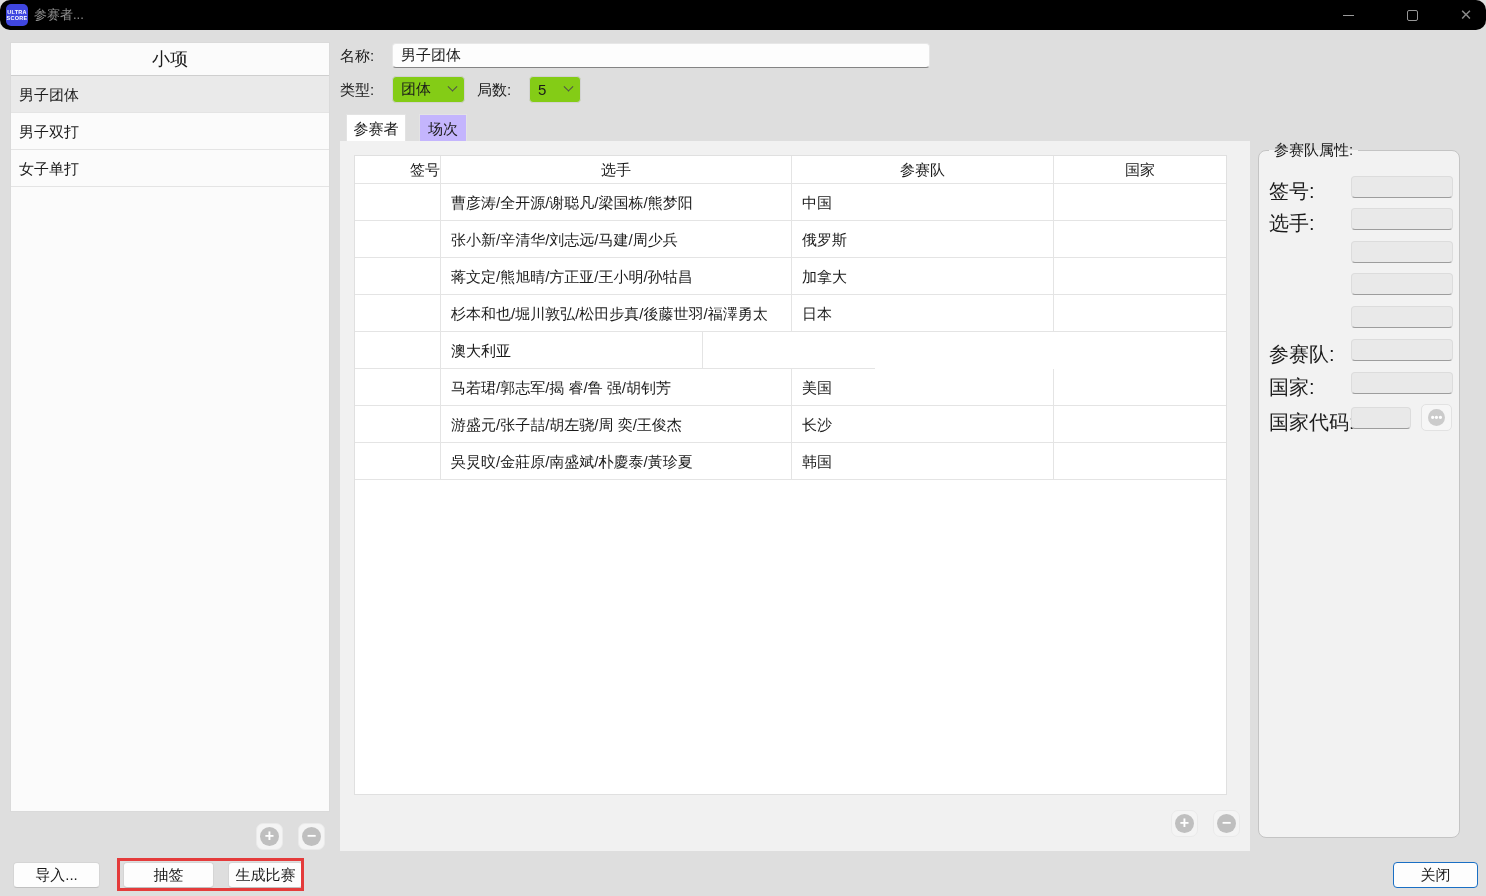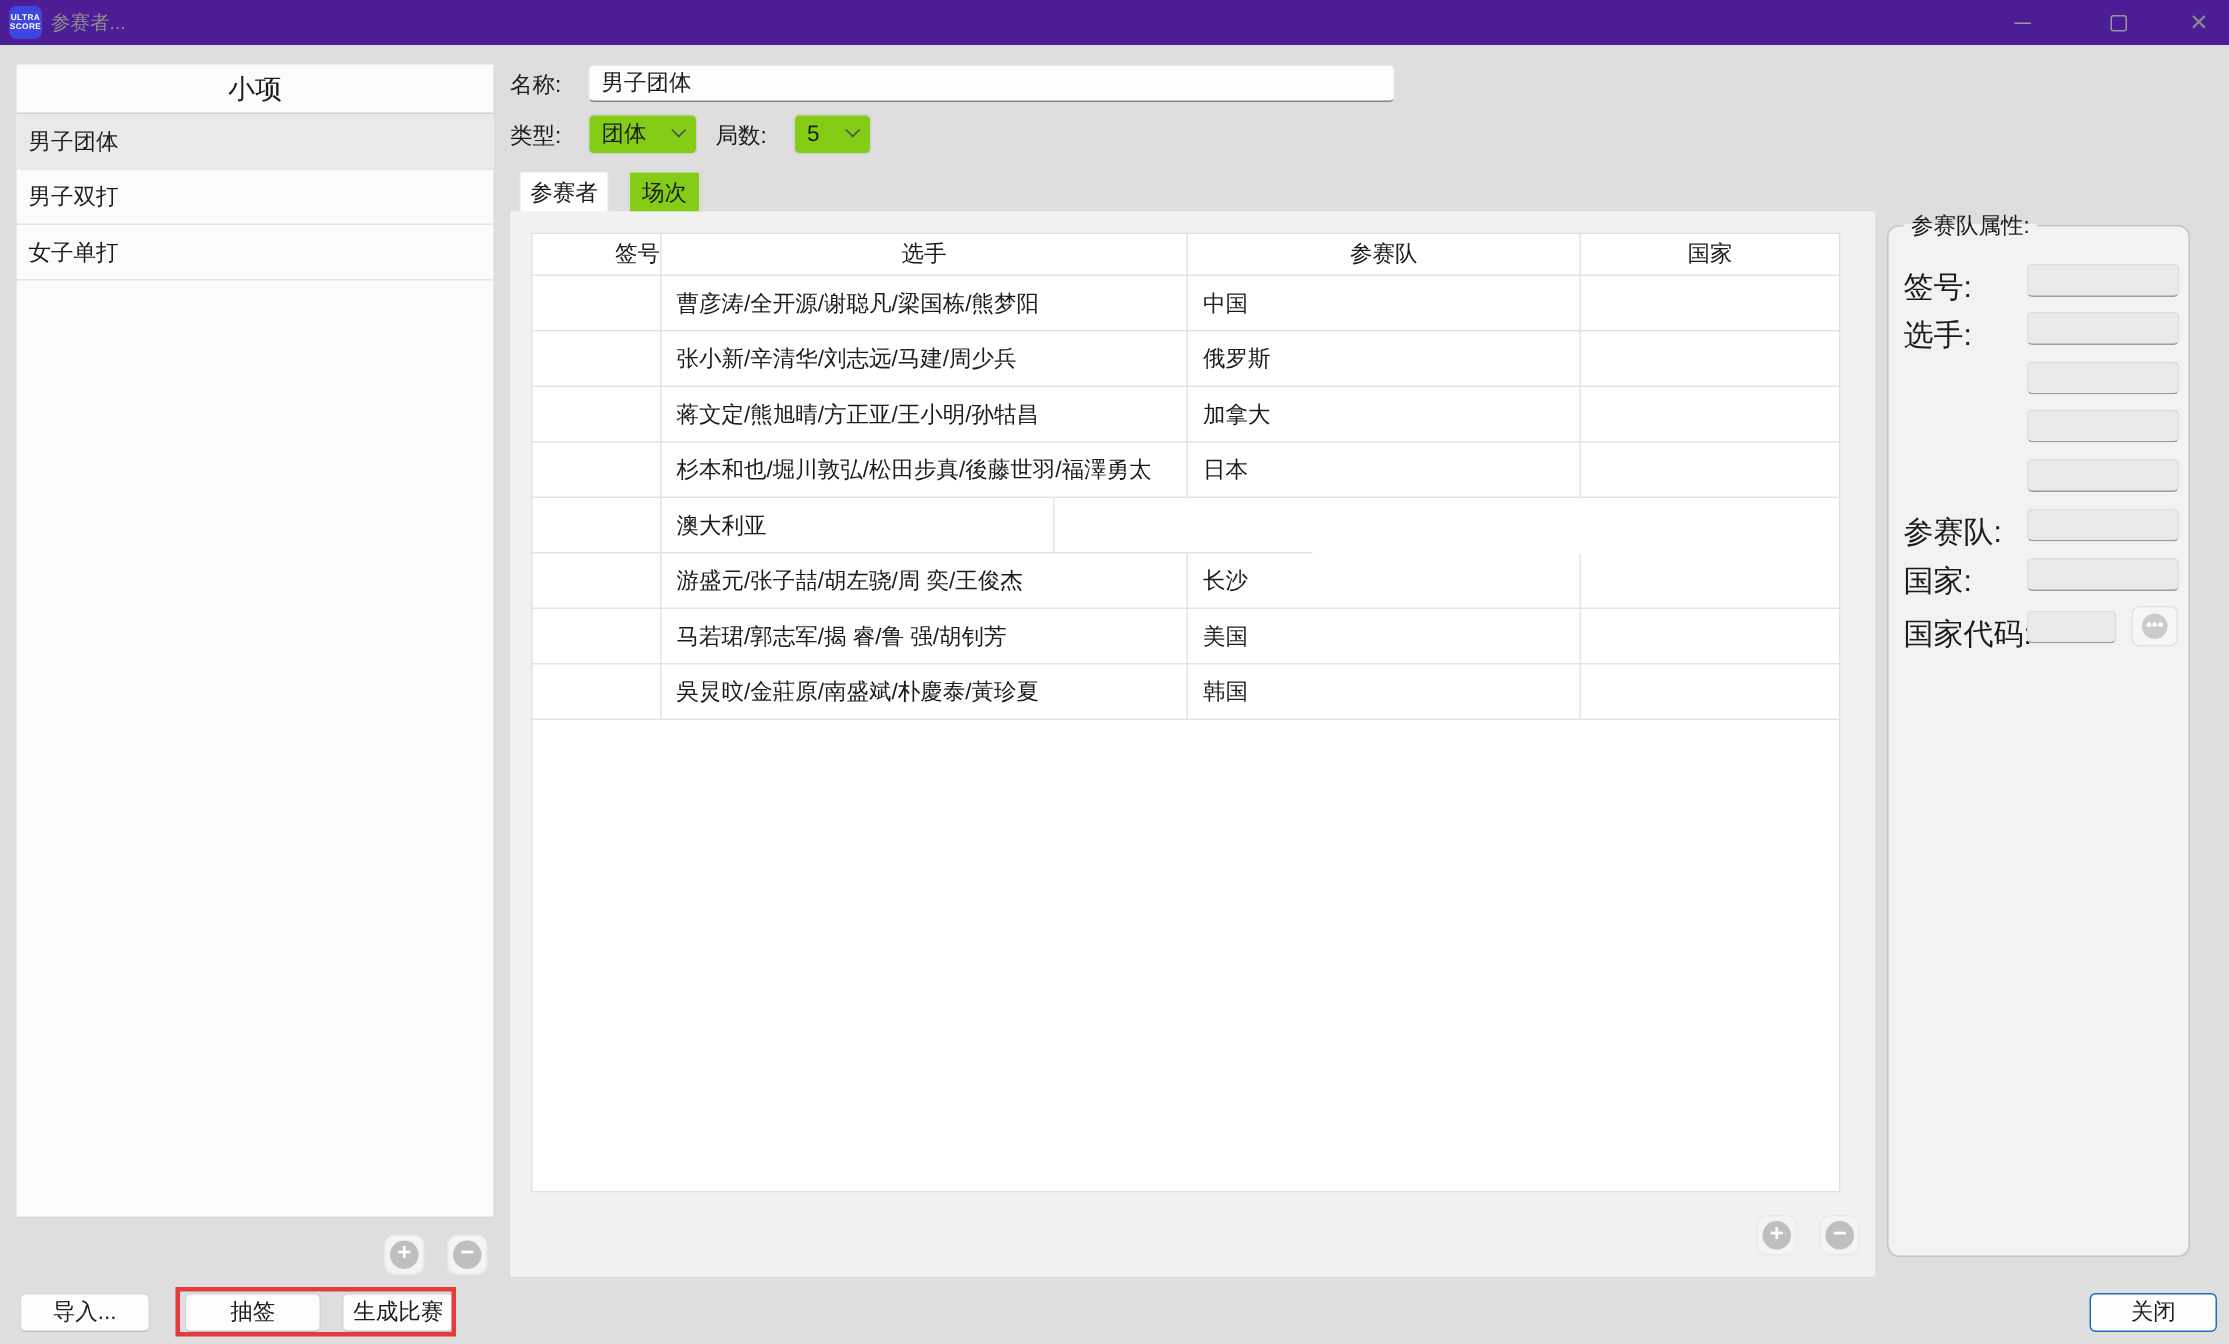--- a/index.html
+++ b/index.html
@@ -5,21 +5,21 @@
   * { margin:0; padding:0; box-sizing:border-box; }
   html,body { width:1486px; height:896px; overflow:hidden; }
   body {
     position:relative;
     background:#dedede;
     font-family:"Liberation Sans", sans-serif;
     color:#1b1b1b;
     font-size:15px;
   }
   
-  .titlebar { position:absolute; left:0; top:0; width:1486px; height:30px; background:#4c1d95; }
+  .titlebar { position:absolute; left:0; top:0; width:1486px; height:30px; background:#000000;border-radius:10px; }
   .logo {
     position:absolute; left:6px; top:4px; width:22px; height:22px;
     background:#3f46e0; border-radius:5px; color:#fff;
     font-size:5.5px; font-weight:bold; text-align:center; letter-spacing:.3px;
     display:flex; flex-direction:column; justify-content:center; line-height:6px;
   }
   .win-title { position:absolute; left:34px; top:0; height:30px; line-height:30px; color:#8f8f8f; font-size:13px; }
   .winbtn { position:absolute; top:0; width:44px; height:30px; display:flex; align-items:center; justify-content:center; color:#8a8a8a; }
   .wb-min { left:1326px; } .wb-max { left:1390px; } .wb-close { left:1444px; font-size:15px; }
   .wb-min i { display:block; width:11px; height:1px; background:#9a9a9a; }
@@ -37,21 +37,21 @@
     border-radius:4px; padding:0 8px; font-size:15px; font-family:inherit; color:#1b1b1b; outline:none;
   }
   .dropdown {
     position:absolute; top:76px; height:27px; background:#84cc16;
     border:1px solid #d2d2d2; border-radius:4px; display:flex; align-items:center;
     padding:0 8px; font-size:15px; cursor:default;
   }
   .dd-type { left:392px; width:73px; } .dd-games { left:529px; width:52px; }
   .chev { margin-left:auto; width:7px; height:7px; border-right:1.4px solid #4d4d4d; border-bottom:1.4px solid #4d4d4d; transform:rotate(45deg) translate(-2px,-2px); }
   
-  .tab { position:absolute; top:114px; height:27px; line-height:27px; text-align:center; font-size:15px; background:#84cc16; border:1px solid #e3e3e3; border-bottom:none; cursor:default; }
+  .tab { position:absolute; top:114px; height:27px; line-height:27px; text-align:center; font-size:15px; background:#c4b5fd; border:1px solid #e3e3e3; border-bottom:none; cursor:default; }
   .tab-participants { left:346px; width:60px; background:#ffffff; z-index:2; }
   .tab-matches { left:419px; width:48px; }
   .tab-panel { position:absolute; left:340px; top:141px; width:910px; height:710px; background:#f1f1f1; }
   
   .table-wrap { position:absolute; left:354px; top:155px; width:873px; height:640px; background:#fff; border:1px solid #e0e0e0; }
   .trow { display:flex; }
   .trow div { border-right:1px solid #e4e4e4; border-bottom:1px solid #e4e4e4; overflow:hidden; white-space:nowrap; }
   .trow div:last-child { border-right:none; }
   .thead div { height:28px; line-height:28px; text-align:right; font-size:15px; }
   .tbody-row div { height:37px; line-height:37px; font-size:15px; }
@@ -170,28 +170,28 @@
     <div class="c-team">日本</div>
     <div class="c-country"></div>
   </div>
   <div class="trow tbody-row">
     <div class="c-sign"></div>
     <div class="c-team">澳大利亚</div>
     <div class="c-country"></div>
   </div>
   <div class="trow tbody-row">
     <div class="c-sign"></div>
+    <div class="c-players">马若珺/郭志军/揭 睿/鲁 强/胡钊芳</div>
+    <div class="c-team">美国</div>
+    <div class="c-country"></div>
+  </div>
+  <div class="trow tbody-row">
+    <div class="c-sign"></div>
     <div class="c-players">游盛元/张子喆/胡左骁/周 奕/王俊杰</div>
     <div class="c-team">长沙</div>
-    <div class="c-country"></div>
-  </div>
-  <div class="trow tbody-row">
-    <div class="c-sign"></div>
-    <div class="c-players">马若珺/郭志军/揭 睿/鲁 强/胡钊芳</div>
-    <div class="c-team">美国</div>
     <div class="c-country"></div>
   </div>
   <div class="trow tbody-row">
     <div class="c-sign"></div>
     <div class="c-players">吳炅旼/金莊原/南盛斌/朴慶泰/黃珍夏</div>
     <div class="c-team">韩国</div>
     <div class="c-country"></div>
   </div>
 </div>
 

